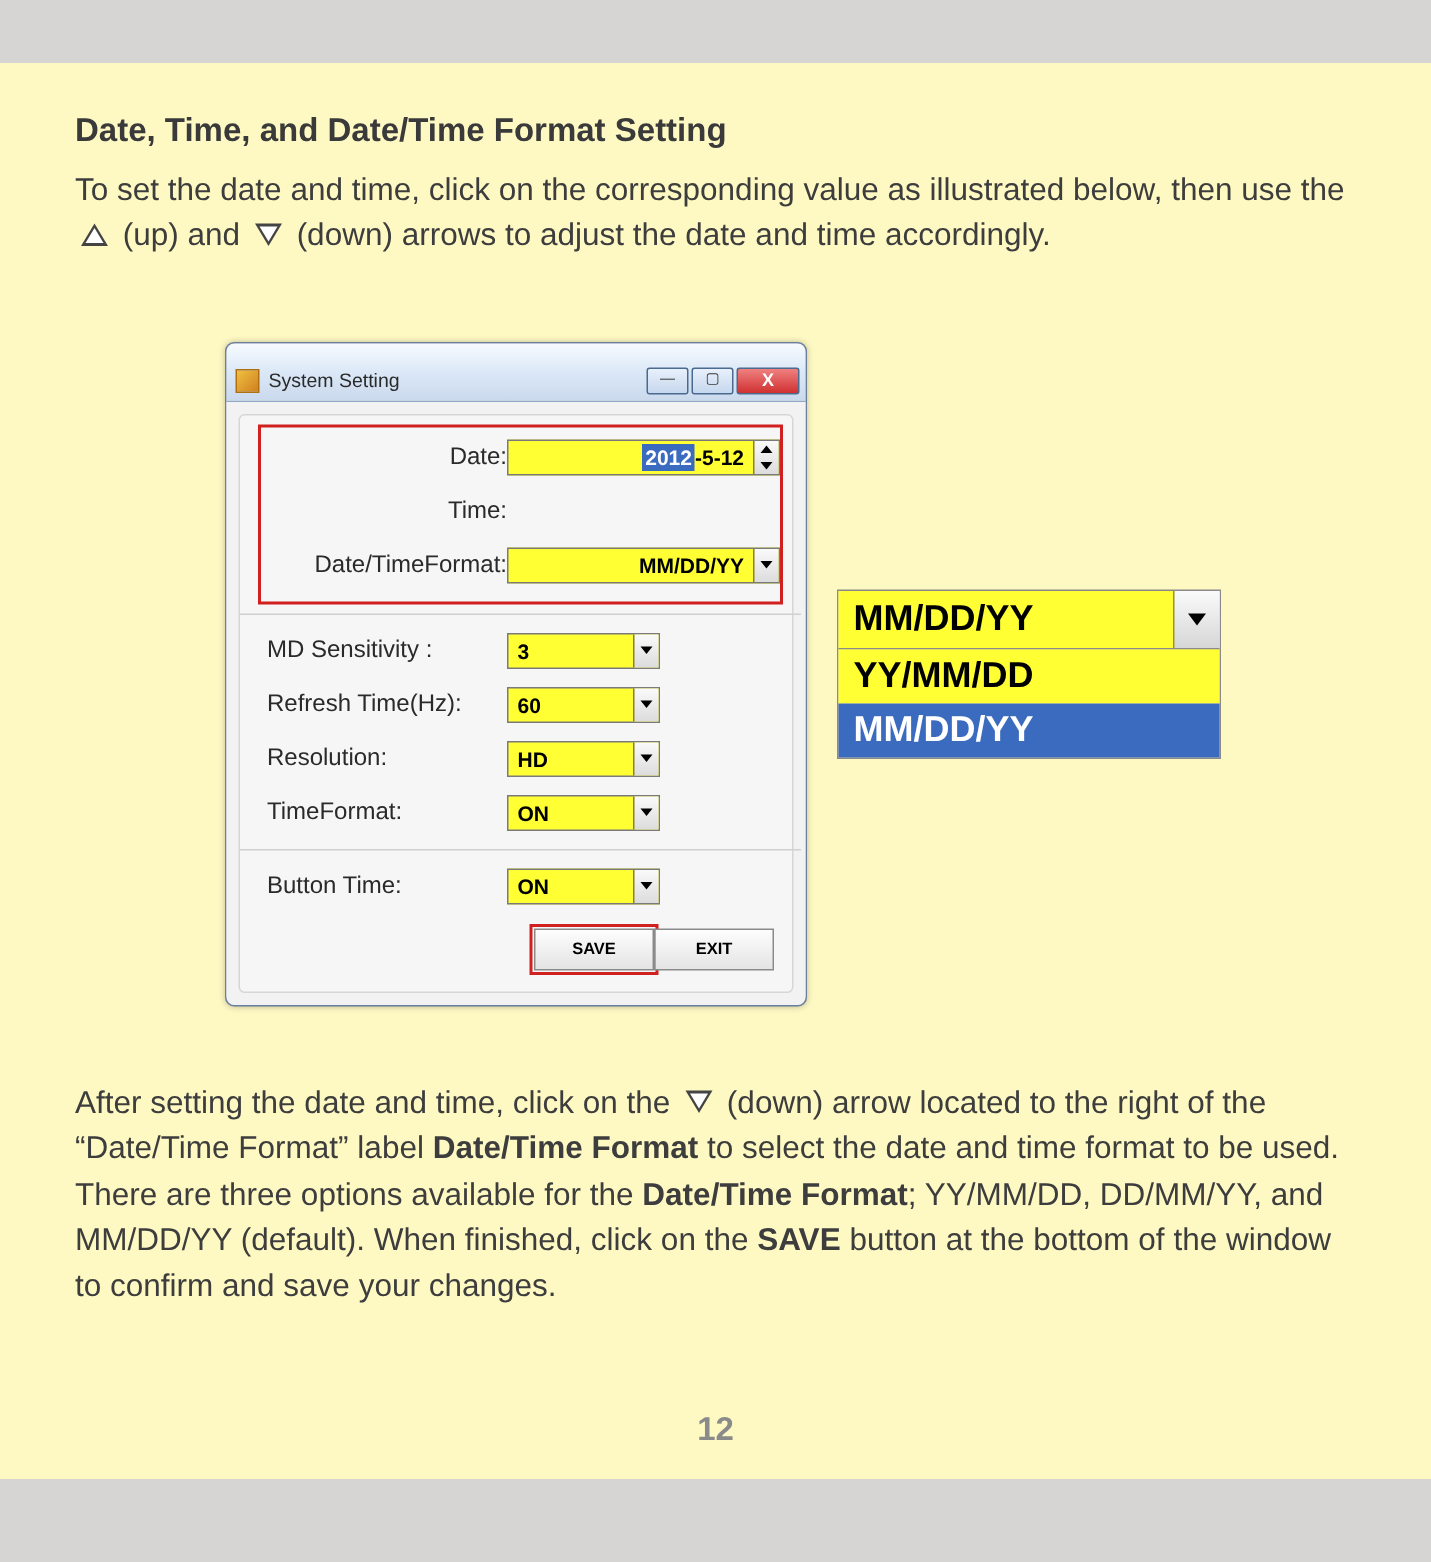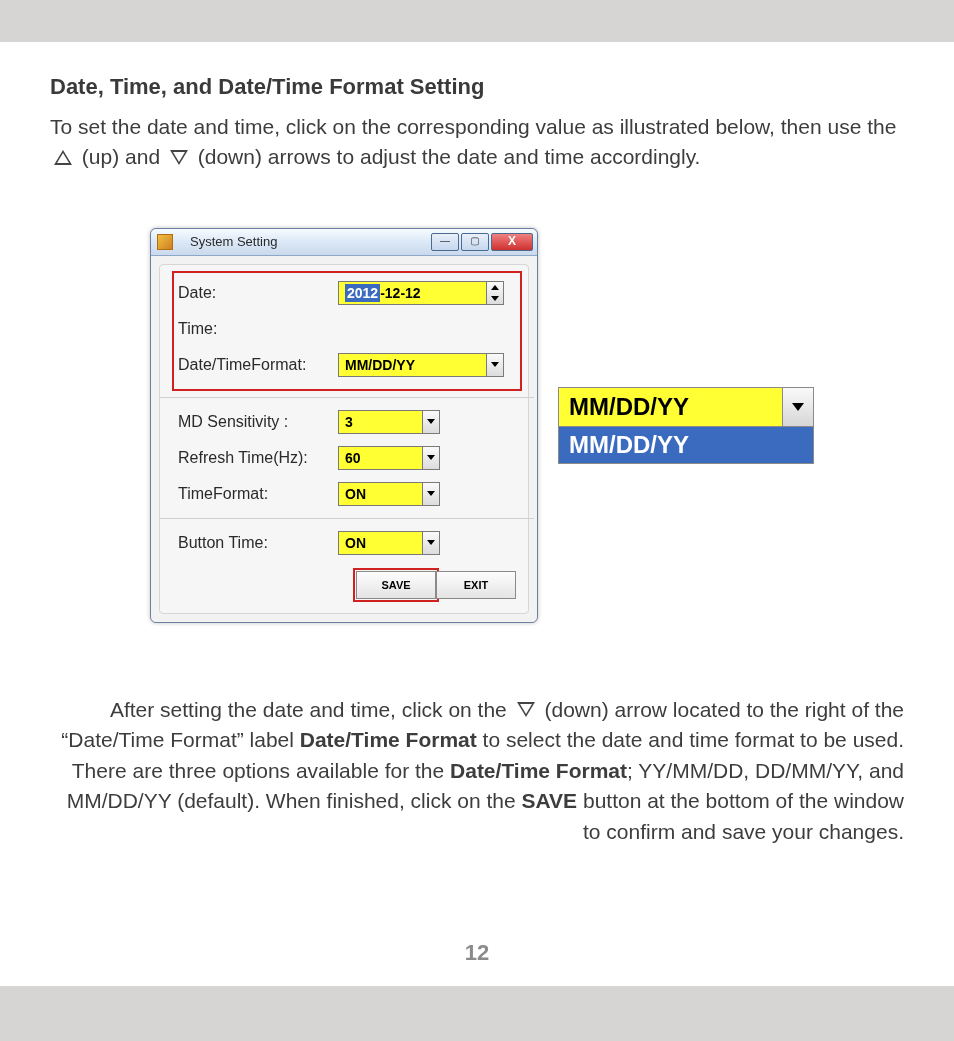--- a/index.html
+++ b/index.html
@@ -4,21 +4,21 @@
 <style>
   html,body{margin:0;padding:0;}
   body{
     width:954px;height:1041px;
     background:#d6d5d3;
     font-family:Arial,Helvetica,sans-serif;
     color:#4a4a4a;
     position:relative;
   }
   .page{
-    background:#ffffff;
+    background:#fef9c3;
     position:absolute;
     left:0;right:0;top:42px;bottom:55px;
     padding:32px 50px 0 50px;
     box-sizing:border-box;
   }
   .page-title{
     font-weight:bold;
     font-size:22px;
     color:#3a3a3a;
     margin-bottom:12px;
@@ -78,24 +78,23 @@
     box-shadow:0 0 4px rgba(0,0,0,.25);
     font-family:Tahoma,Arial,sans-serif;
     font-size:14px;
   }
   .titlebar{
     height:26px;
     background:linear-gradient(#f7fbff,#dbe8f7 50%,#cad9ec);
     border-bottom:1px solid #90a8c8;
     border-radius:6px 6px 0 0;
     display:flex;align-items:center;
-    padding:0 4px 0 6px;
+    padding:12px 4px 0 6px;
     color:#2a2a2a;
     font-size:13px;
-    gap:11px;
   }
   .titlebar .icon{
     width:14px;height:14px;margin-right:6px;
     display:inline-block;
     background:linear-gradient(135deg,#f0c040,#d08020);
     border:1px solid #b07010;
     position:relative;
   }
   .titlebar .win-btns{margin-left:auto;display:flex;gap:2px;}
   .wbtn{
@@ -170,22 +169,23 @@
     content:"";border-left:4px solid transparent;border-right:4px solid transparent;border-bottom:5px solid #000;
   }
   .pfield .spin .d::after{
     content:"";border-left:4px solid transparent;border-right:4px solid transparent;border-top:5px solid #000;
   }
   .sep{
     border:0;border-top:1px solid #d0d0d0;margin:6px -18px 6px -18px;
   }
   .hl-box{
     border:2px solid #d02020;
-    padding:2px 16px 6px 4px;
+    padding:2px 0 6px 4px;
     margin:-4px -6px 2px -6px;
+    text-align:right;
   }
   .date-sel{
     background:#3b6bbf;color:#fff;padding:1px 2px;margin-top:36px;
   }
   .btn-row{
     display:flex;justify-content:flex-end;gap:0;margin-top:10px;
   }
   .btn{
     width:78px;height:26px;
     background:linear-gradient(#fdfdfd,#e4e4e4);
@@ -264,21 +264,21 @@
         </div>
       </div>
       <div class="win-inner">
         <div class="panel">
 
           <div class="hl-box">
             <div class="prow">
               <div class="plabel">Date:</div>
               <div class="pfield">
                 <span class="val">
-                  <span class="date-sel">2012</span><span>-12-12</span>
+                  <span class="date-sel">2012</span><span>-5-12</span>
                 </span>
                 <div class="spin">
                     <div class="u"></div>
                     <div class="d"></div>
                   </div>
               </div>
             </div>
             <div class="prow">
               <div class="plabel">Time:</div>
             </div>
@@ -301,20 +301,27 @@
             </div>
           </div>
           <div class="prow">
             <div class="plabel">Refresh Time(Hz):</div>
             <div class="pfield" style="width:100px;flex:none;">
               <span class="val">60</span>
               <div class="dd"></div>
             </div>
           </div>
           <div class="prow">
+            <div class="plabel">Resolution:</div>
+            <div class="pfield" style="width:100px;flex:none;">
+              <span class="val">HD</span>
+              <div class="dd"></div>
+            </div>
+          </div>
+          <div class="prow">
             <div class="plabel">TimeFormat:</div>
             <div class="pfield" style="width:100px;flex:none;">
               <span class="val">ON</span>
               <div class="dd"></div>
             </div>
           </div>
           <hr class="sep">
           <div class="prow">
             <div class="plabel">Button Time:</div>
             <div class="pfield" style="width:100px;flex:none;">
@@ -329,25 +336,26 @@
           </div>
         </div>
       </div>
     </div>
 
     <div class="blowup">
       <div class="sel">
         <span>MM/DD/YY</span>
         <div class="dd"></div>
       </div>
+      <div class="opt">YY/MM/DD</div>
       <div class="opt hl">MM/DD/YY</div>
     </div>
 
   </div>
 
-  <div class="body-text" style="margin-top:72px;text-align:right;">
+  <div class="body-text" style="margin-top:50px;">
     <span>After setting the date and time, click on the </span>
     <span class="tri tri-down"></span>
     <span>(down) arrow located to the right of the “Date/Time Format” label </span><b>Date/Time Format</b><span> to select the date and time format to be used. There are three options available for the </span><b>Date/Time Format</b><span>; YY/MM/DD, DD/MM/YY, and MM/DD/YY (default). When finished, click on the </span><b>SAVE</b><span> button at the bottom of the window to confirm and save your changes.</span>
   </div>
 
   <div class="page-num">12</div>
 </div>
 
 </body></html>

